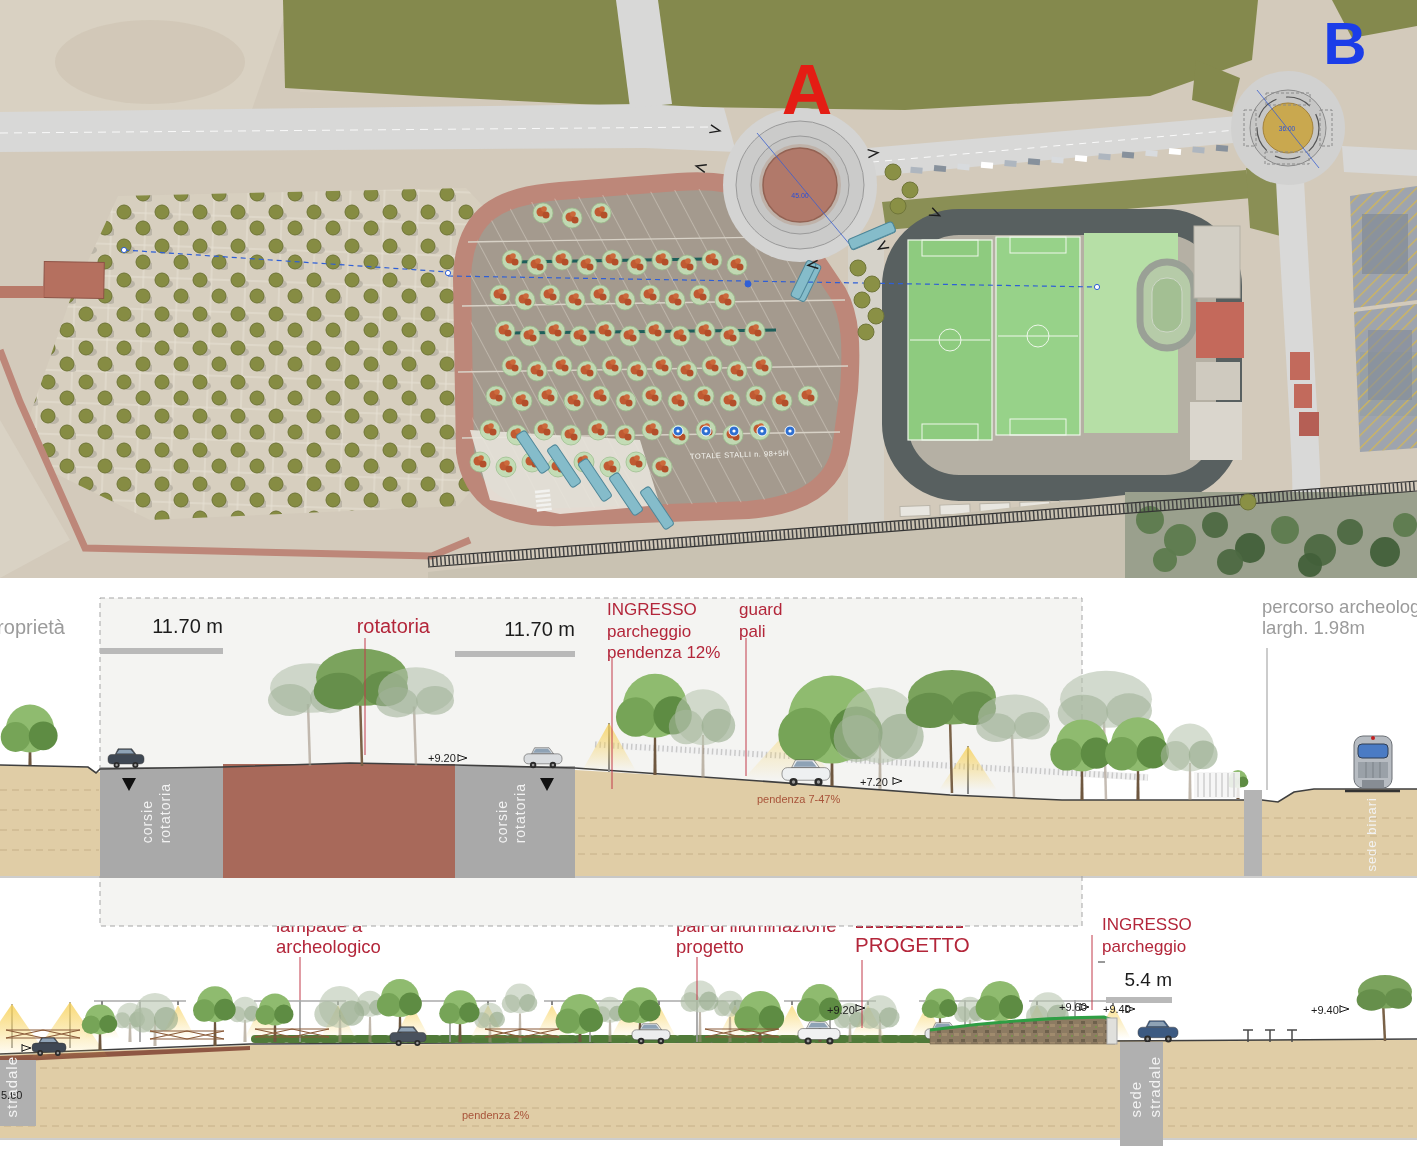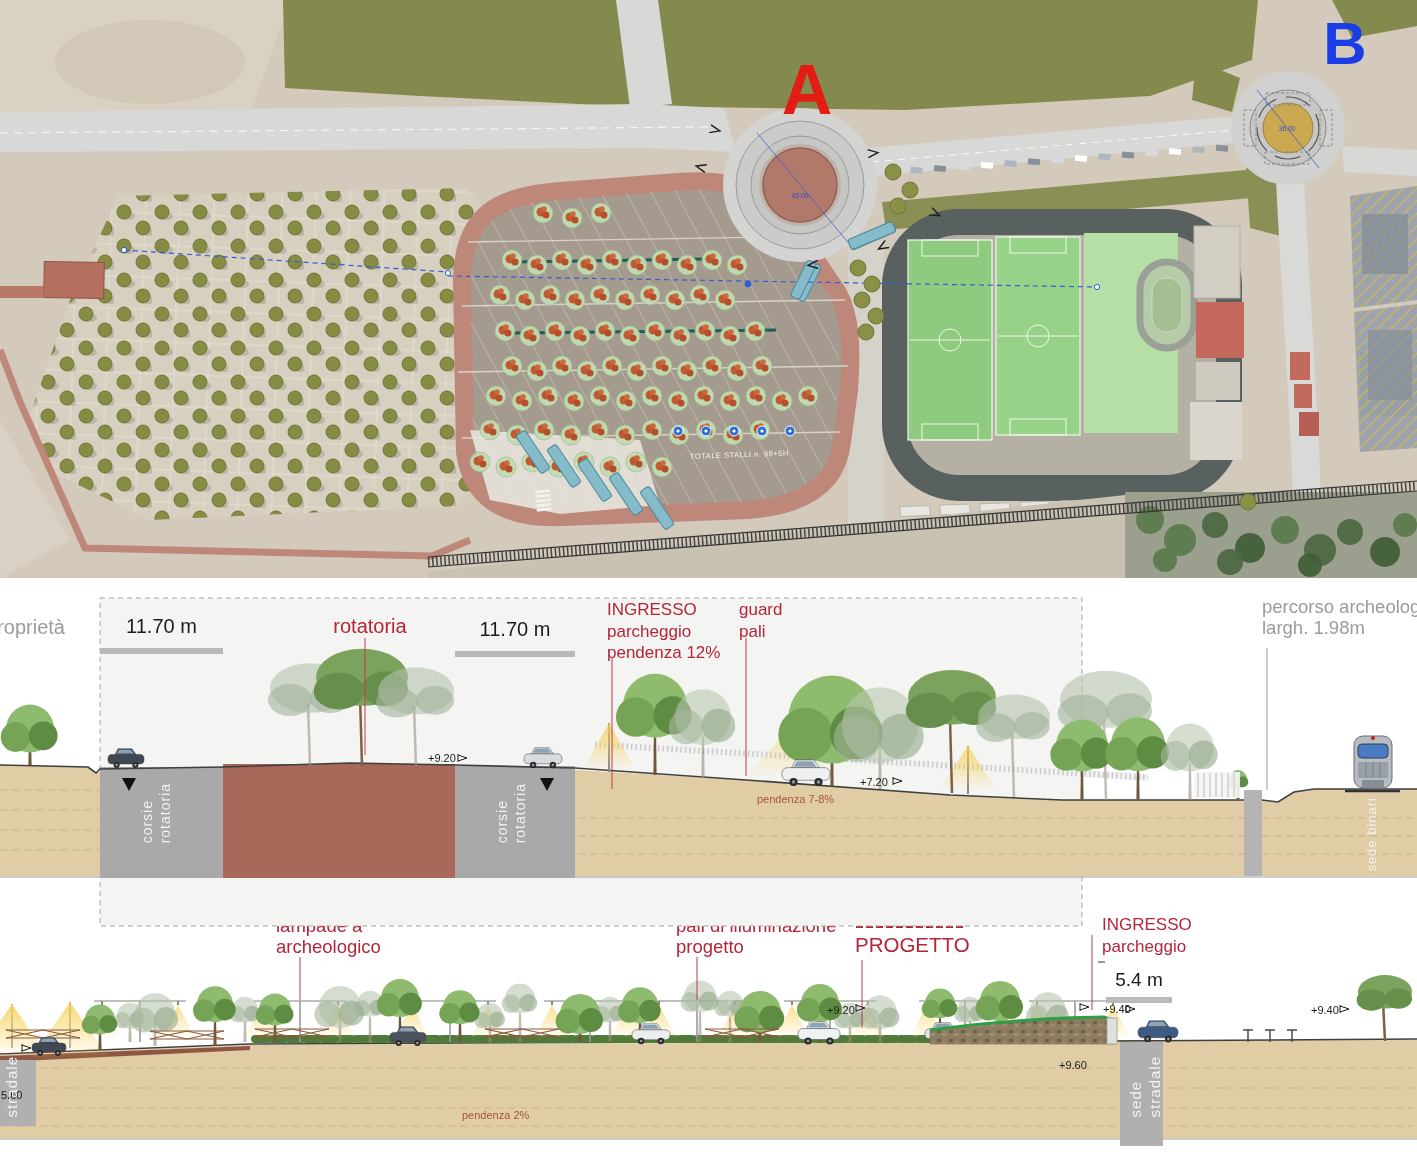--- a/index.html
+++ b/index.html
@@ -13,21 +13,21 @@
   .lbl.clip{z-index:1}
   .red{color:#b3263a}
   .gray{color:#9b9b9b}
   .blk{color:#1c1c1c}
   .f20{font-size:20px}
   .f18{font-size:18.5px;line-height:21px}
   .f17{font-size:17px;line-height:21.5px}
   .f21{font-size:20.5px}
   .sm{font-size:11px;color:#1c1c1c}
   .pend{font-size:11px;color:#a8543a}
-  .ctr{text-align:center}
+  .ctr{text-align:right}
   .dimbar{position:absolute;height:6px;background:#b9b9b9;z-index:5}
   .vwrap{position:absolute;display:flex;gap:2px;z-index:5}
   .vtxt{writing-mode:vertical-rl;transform:rotate(180deg);color:#f2f2f2;letter-spacing:1px;
         font-family:"Liberation Sans",sans-serif}
   .v14{font-size:14px}.v13{font-size:13px}.v15{font-size:15px}
   .sliver{position:absolute;z-index:1;background:repeating-linear-gradient(90deg,#b3263a 0 7px,transparent 7px 10px)}
 </style>
 </head>
 <body>
 
@@ -1302,21 +1302,21 @@
 <div class="lbl red f17" style="left:739px;top:599px">
   <div>guard</div>
       <div>pali</div>
 </div>
 <div class="lbl gray f18" style="left:1262px;top:596px">
   <div>percorso archeologico</div>
       <div>largh. 1.98m</div>
 </div>
 <div class="lbl sm" style="left:428px;top:752px">+9.20</div>
 <div class="lbl sm" style="left:860px;top:776px">+7.20</div>
-<div class="lbl pend" style="left:757px;top:793px">pendenza 7-8%</div>
+<div class="lbl pend" style="left:757px;top:793px">pendenza 7-47%</div>
 <div class="vwrap" style="left:139px;top:783px">
   <span class="vtxt v14">corsie</span>
       <span class="vtxt v14">rotatoria</span>
 </div>
 <div class="vwrap" style="left:494px;top:783px">
   <span class="vtxt v14">corsie</span>
       <span class="vtxt v14">rotatoria</span>
 </div>
 <div class="vwrap" style="left:1364px;top:797px">
   <span class="vtxt v13">sede binari</span>
@@ -1332,21 +1332,21 @@
 </div>
 <div class="sliver" style="left:856px;top:918px;width:108px;height:10px"></div>
 <div class="lbl red f21" style="left:855px;top:933px">PROGETTO</div>
 <div class="lbl red f17" style="left:1102px;top:914px">
   <div>INGRESSO</div>
       <div>parcheggio</div>
 </div>
 <div class="lbl blk ctr" style="left:1106px;width:66px;top:969px;font-size:19px">5.4 m</div>
 <div class="dimbar" style="left:1106px;top:997px;width:66px"></div>
 <div class="lbl sm" style="left:827px;top:1004px">+9.20</div>
-<div class="lbl sm" style="left:1059px;top:1059px">+9.60</div>
+<div class="lbl sm" style="left:1059px;top:1001px">+9.60</div>
 <div class="lbl sm" style="left:1103px;top:1003px">+9.40</div>
 <div class="lbl sm" style="left:1311px;top:1004px">+9.40</div>
 <div class="lbl sm" style="left:1px;top:1089px">5.60</div>
 <div class="lbl pend" style="left:462px;top:1109px">pendenza 2%</div>
 <div class="vwrap" style="left:1127px;top:1056px">
   <span class="vtxt v15">sede</span>
       <span class="vtxt v15">stradale</span>
 </div>
 <div class="vwrap" style="left:-16px;top:1056px">
   <span class="vtxt v15">sede</span>

